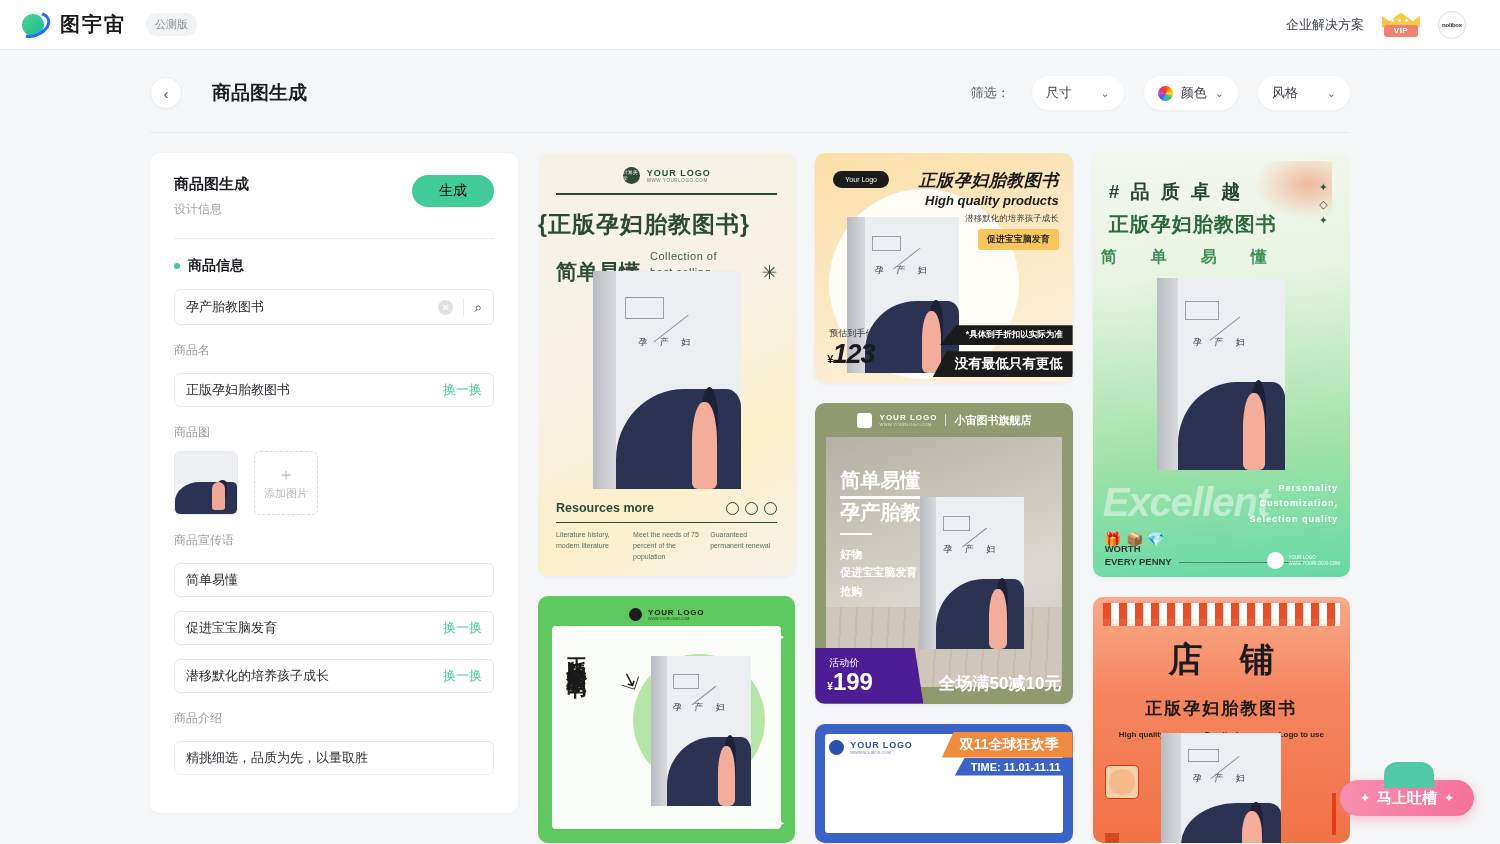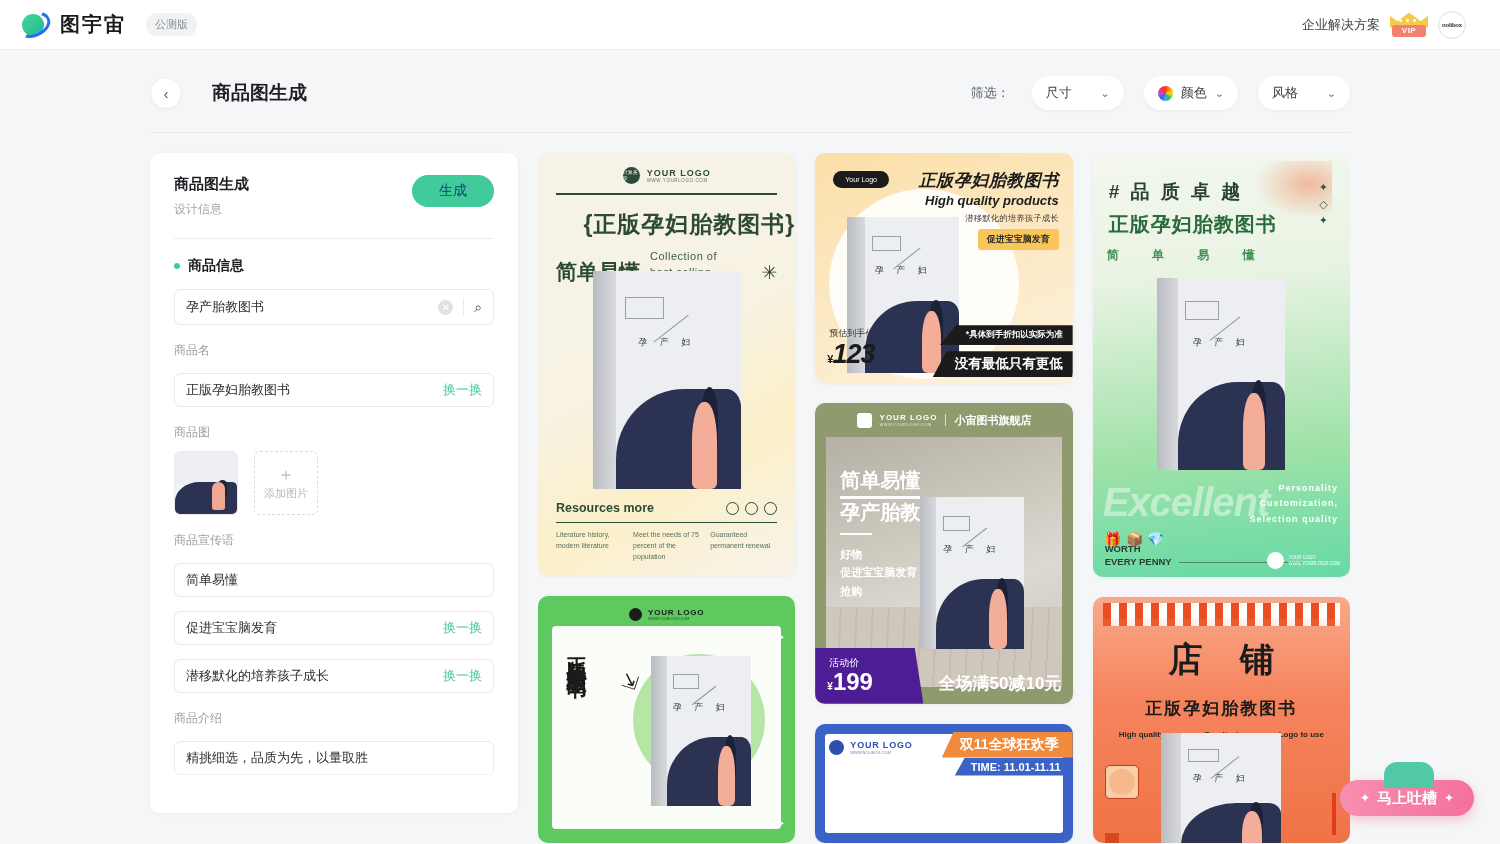--- a/index.html
+++ b/index.html
@@ -29,21 +29,21 @@
     position: absolute; left: -1px; top: 4px; width: 34px; height: 24px;
     border: 3px solid #2a6df4; border-radius: 50%;
     transform: rotate(-24deg);
     border-top-color: transparent; border-left-color: transparent;
   }
   .brand { font-size: 20px; font-weight: 700; color: #1a1a1a; letter-spacing: 2px; }
   .beta-tag {
     margin-left: 10px; background: #f1f2f3; color: #8a8f99;
     font-size: 11px; padding: 4px 9px; border-radius: 11px;
   }
-  .top-right { margin-left: auto; display: flex; align-items: center; gap: 10px; }
+  .top-right { margin-left: auto; display: flex; align-items: center; gap: 18px; }
   .ent-link { font-size: 13px; color: #41454d; }
   .vip-badge {
     width: 38px; height: 24px; position: relative;
   }
   .crown {
     position: absolute; top: 0; left: 0; width: 38px; height: 15px;
     background: #f7c94b;
     clip-path: polygon(0% 100%, 0% 22%, 19% 58%, 50% 0%, 81% 58%, 100% 22%, 100% 100%);
   }
   .crown-dots { position: absolute; top: 6px; left: 9px; display: flex; gap: 4px; }
@@ -100,21 +100,21 @@
     width: 368px; flex: 0 0 368px;
     background: #fff; border-radius: 10px;
     padding: 22px 24px 0 24px;
     height: 660px; overflow: hidden; position: relative;
     box-shadow: 0 1px 4px rgba(0,0,0,.04);
   }
   .panel-head { display: flex; align-items: flex-start; }
   .panel-title { font-size: 15px; font-weight: 700; color: #1d1f23; }
   .panel-sub { font-size: 12px; color: #a3a7ad; margin-top: 7px; }
   .gen-btn {
-    margin-left: auto; background: #41cb9b; color: #0c4a6e;
+    margin-left: auto; background: #41cb9b; color: #000000;
     border: none; border-radius: 18px; width: 82px; height: 32px;
     font-size: 14px; font-family: inherit;
   }
   .panel-rule { height: 1px; background: #ececec; margin: 20px 0 18px; }
   .sec-title { display: flex; align-items: center; gap: 8px; font-size: 14px; font-weight: 700; color: #1d1f23; }
   .sec-dot { width: 6px; height: 6px; border-radius: 50%; background: #41cb9b; display: block; }
   .field {
     margin-top: 14px; height: 34px; border: 1px solid #e8eaec; border-radius: 6px;
     display: flex; align-items: center; padding: 0 11px;
     font-size: 13px; color: #2b2e33; background: #fff;
@@ -181,21 +181,21 @@
     font-size: 9px; letter-spacing: 5px; color: #3c4250; white-space: nowrap; }
 
   
   .c1 { height: 428px; background: linear-gradient(150deg,#f6f2e9 0%,#f7f2e4 45%,#fbf0c9 72%,#f7f3ea 100%); }
   .c1 .hdr { display: flex; align-items: center; justify-content: center; gap: 7px; padding: 14px 0 9px; }
   .c1 .lg-mark { width: 17px; height: 17px; border-radius: 50%; background: #2c4a36; color: #fff;
     font-size: 5px; display: flex; align-items: center; justify-content: center; line-height: 1.1; }
   .c1 .lg-t { font-size: 9px; letter-spacing: 1px; color: #2c4a36; font-weight: 700; }
   .c1 .lg-s { font-size: 4.5px; letter-spacing: .6px; color: #5d7a66; }
   .c1 .rule { height: 1.5px; background: #2c4a36; margin: 0 18px 14px; }
-  .c1 .h1 { font-size: 23px; font-weight: 700; color: #2c4a36; text-align: right; letter-spacing: 1px; }
+  .c1 .h1 { font-size: 23px; font-weight: 700; color: #2c4a36; text-align: left; letter-spacing: 1px; }
   .c1 .row2 { display: flex; align-items: center; gap: 10px; padding: 8px 18px 0; }
   .c1 .h2 { font-size: 21px; font-weight: 700; color: #2c4a36; }
   .c1 .en { font-size: 11px; color: #3f5c48; line-height: 1.5; max-width: 92px; letter-spacing: .5px; }
   .c1 .star { margin-left: auto; color: #2c4a36; font-size: 19px; }
   .c1 .bookpos { position: absolute; left: 50%; transform: translateX(-50%);
     top: 118px; width: 148px; height: 218px; }
   .c1 .footer { position: absolute; left: 0; right: 0; bottom: 0; padding: 0 18px 13px; }
   .c1 .ftitle { font-size: 12.5px; font-weight: 700; color: #2c4a36; display: flex; align-items: center; }
   .c1 .ficons { margin-left: auto; display: flex; gap: 6px; }
   .c1 .ficons span { width: 13px; height: 13px; border-radius: 50%; border: 1.2px solid #2c4a36;
@@ -293,21 +293,21 @@
     border-radius: 50%; background: #b6e6a6; }
   .c5 .bookpos { position: absolute; right: 30px; top: 30px; width: 100px; height: 150px; }
   .c5 .arrow { position: absolute; left: 70px; top: 44px; font-size: 19px; color: #1b1b1b;
     transform: rotate(18deg); }
   .c5 .spark { position: absolute; color: #fff; font-size: 13px; }
 
   
   .c6 { height: 424px; background: linear-gradient(175deg,#f4f7ef 0%,#e8f3e2 30%,#9fe2a8 70%,#66d9a6 100%); }
   .c6 .h1 { padding: 26px 16px 0; font-size: 19px; font-weight: 700; color: #2a4230; letter-spacing: 3px; }
   .c6 .h2 { padding: 6px 16px 0; font-size: 20px; font-weight: 700; color: #2a6b3d; letter-spacing: 1px; }
-  .c6 .h3 { padding: 9px 14px 0; font-size: 12px; color: #3f8f52; letter-spacing: 15px; font-weight: 600; }
+  .c6 .h3 { padding: 9px 8px 0; font-size: 16px; color: #3f8f52; letter-spacing: 15px; font-weight: 600; font-family: Liberation Serif, serif; }
   .c6 .leaf { position: absolute; right: 18px; top: 8px; width: 78px; height: 58px;
     background: radial-gradient(ellipse at 70% 40%, rgba(240,165,130,.75), rgba(240,190,160,0) 70%); }
   .c6 .sparkcol { position: absolute; right: 22px; top: 26px; color: #2c5b37;
     font-size: 11px; line-height: 1.5; text-align: center; }
   .c6 .bookpos { position: absolute; left: 50%; transform: translateX(-50%); top: 125px;
     width: 128px; height: 192px; }
   .c6 .excellent { position: absolute; left: 10px; bottom: 52px; font-size: 40px;
     font-style: italic; font-weight: 700; color: rgba(255,255,255,.45); letter-spacing: -1px; }
   .c6 .eng { position: absolute; right: 12px; bottom: 50px; text-align: right;
     font-size: 9px; color: #fff; line-height: 1.7; letter-spacing: 1px; font-weight: 600; }

